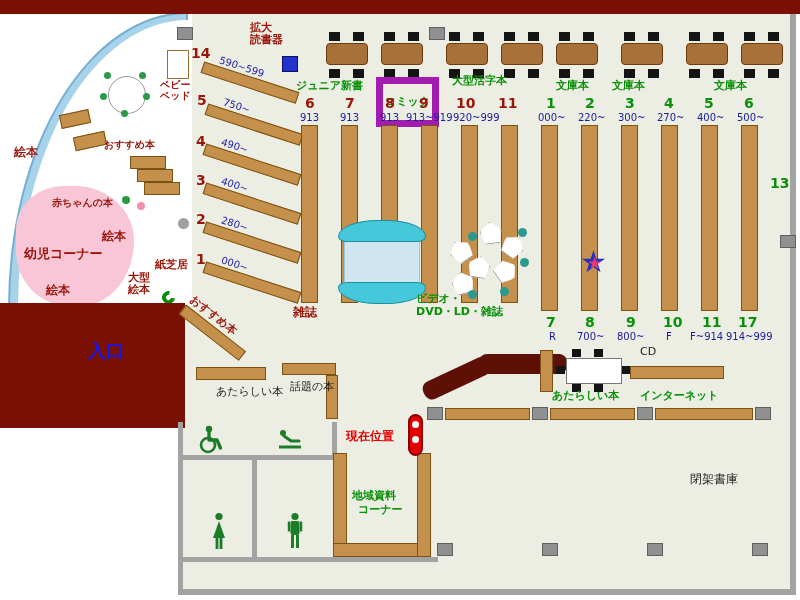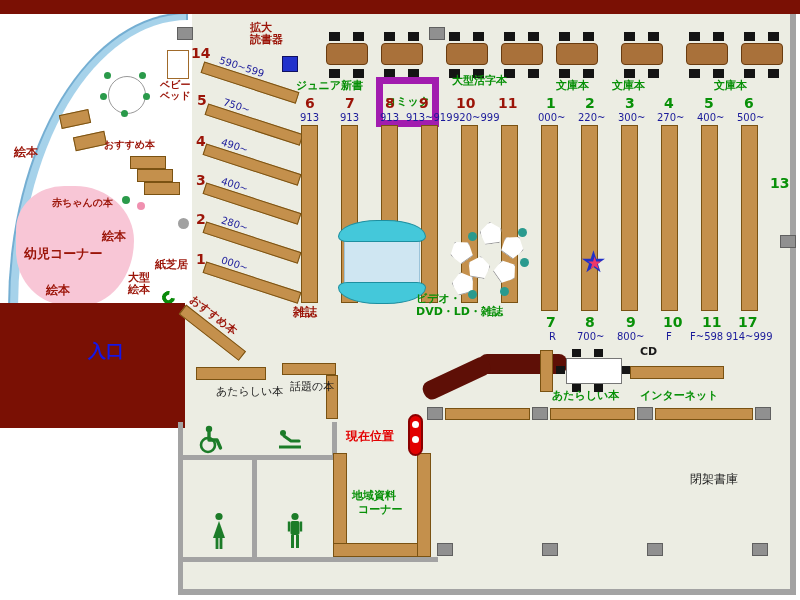--- a/index.html
+++ b/index.html
@@ -242,21 +242,21 @@
   <div class="txt grn s15" style="left:546px;top:315px">7</div>
   <div class="txt grn s15" style="left:585px;top:315px">8</div>
   <div class="txt grn s15" style="left:626px;top:315px">9</div>
   <div class="txt grn s15" style="left:663px;top:315px">10</div>
   <div class="txt grn s15" style="left:702px;top:315px">11</div>
   <div class="txt grn s15" style="left:738px;top:315px">17</div>
   <div class="txt nvy s10" style="left:549px;top:332px">R</div>
   <div class="txt nvy s10" style="left:577px;top:332px">700~</div>
   <div class="txt nvy s10" style="left:617px;top:332px">800~</div>
   <div class="txt nvy s10" style="left:666px;top:332px">F</div>
-  <div class="txt nvy s10" style="left:690px;top:332px">F~598</div>
+  <div class="txt nvy s10" style="left:690px;top:332px">F~914</div>
   <div class="txt nvy s10" style="left:726px;top:332px">914~999</div>
 
   <div class="txt grn s15" style="left:770px;top:176px">13</div>
 
   <div class="txt mar s12" style="left:293px;top:306px">雑誌</div>
 
   <div class="ab" style="left:344px;top:228px;width:74px;height:66px;background:#cfe6f2;border:1px solid #9cc4da;border-radius:12px"></div>
   <div class="ab" style="left:338px;top:220px;width:86px;height:20px;background:#44c8da;border:1px solid #1e8fa0;border-radius:43px 43px 10px 10px/18px 18px 6px 6px"></div>
   <div class="ab" style="left:338px;top:282px;width:86px;height:20px;background:#44c8da;border:1px solid #1e8fa0;border-radius:10px 10px 43px 43px/6px 6px 18px 18px"></div>
 
@@ -280,21 +280,21 @@
   <div class="ab" style="left:479px;top:354px;width:88px;height:20px;background:#5e0f06;border-radius:8px"></div>
   <div class="ab" style="left:424px;top:384px;width:72px;height:19px;background:#5e0f06;border-radius:8px;transform:rotate(-25deg);transform-origin:0 50%"></div>
 
   <div class="chair" style="left:572px;top:349px;width:9px;height:8px"></div>
   <div class="chair" style="left:594px;top:349px;width:9px;height:8px"></div>
   <div class="chair" style="left:556px;top:366px;width:9px;height:8px"></div>
   <div class="chair" style="left:622px;top:366px;width:9px;height:8px"></div>
   <div class="chair" style="left:572px;top:384px;width:9px;height:8px"></div>
   <div class="chair" style="left:594px;top:384px;width:9px;height:8px"></div>
   <div class="ab" style="left:566px;top:358px;width:54px;height:24px;background:#fff;border:1px solid #777"></div>
-  <div class="txt blk s11" style="left:640px;top:346px;font-weight:bold">CD</div>
+  <div class="txt blk s11" style="left:640px;top:346px;font-weight:normal">CD</div>
   <div class="shelf" style="left:540px;top:350px;width:13px;height:42px"></div>
   <div class="shelf" style="left:630px;top:366px;width:94px;height:13px"></div>
   <div class="txt grn s11" style="left:552px;top:390px">あたらしい本</div>
   <div class="txt grn s11" style="left:640px;top:390px">インターネット</div>
 
   <div class="shelf" style="left:445px;top:408px;width:85px;height:12px"></div>
   <div class="shelf" style="left:550px;top:408px;width:85px;height:12px"></div>
   <div class="shelf" style="left:655px;top:408px;width:98px;height:12px"></div>
 
   <div class="shelf" style="left:196px;top:367px;width:70px;height:13px"></div>

